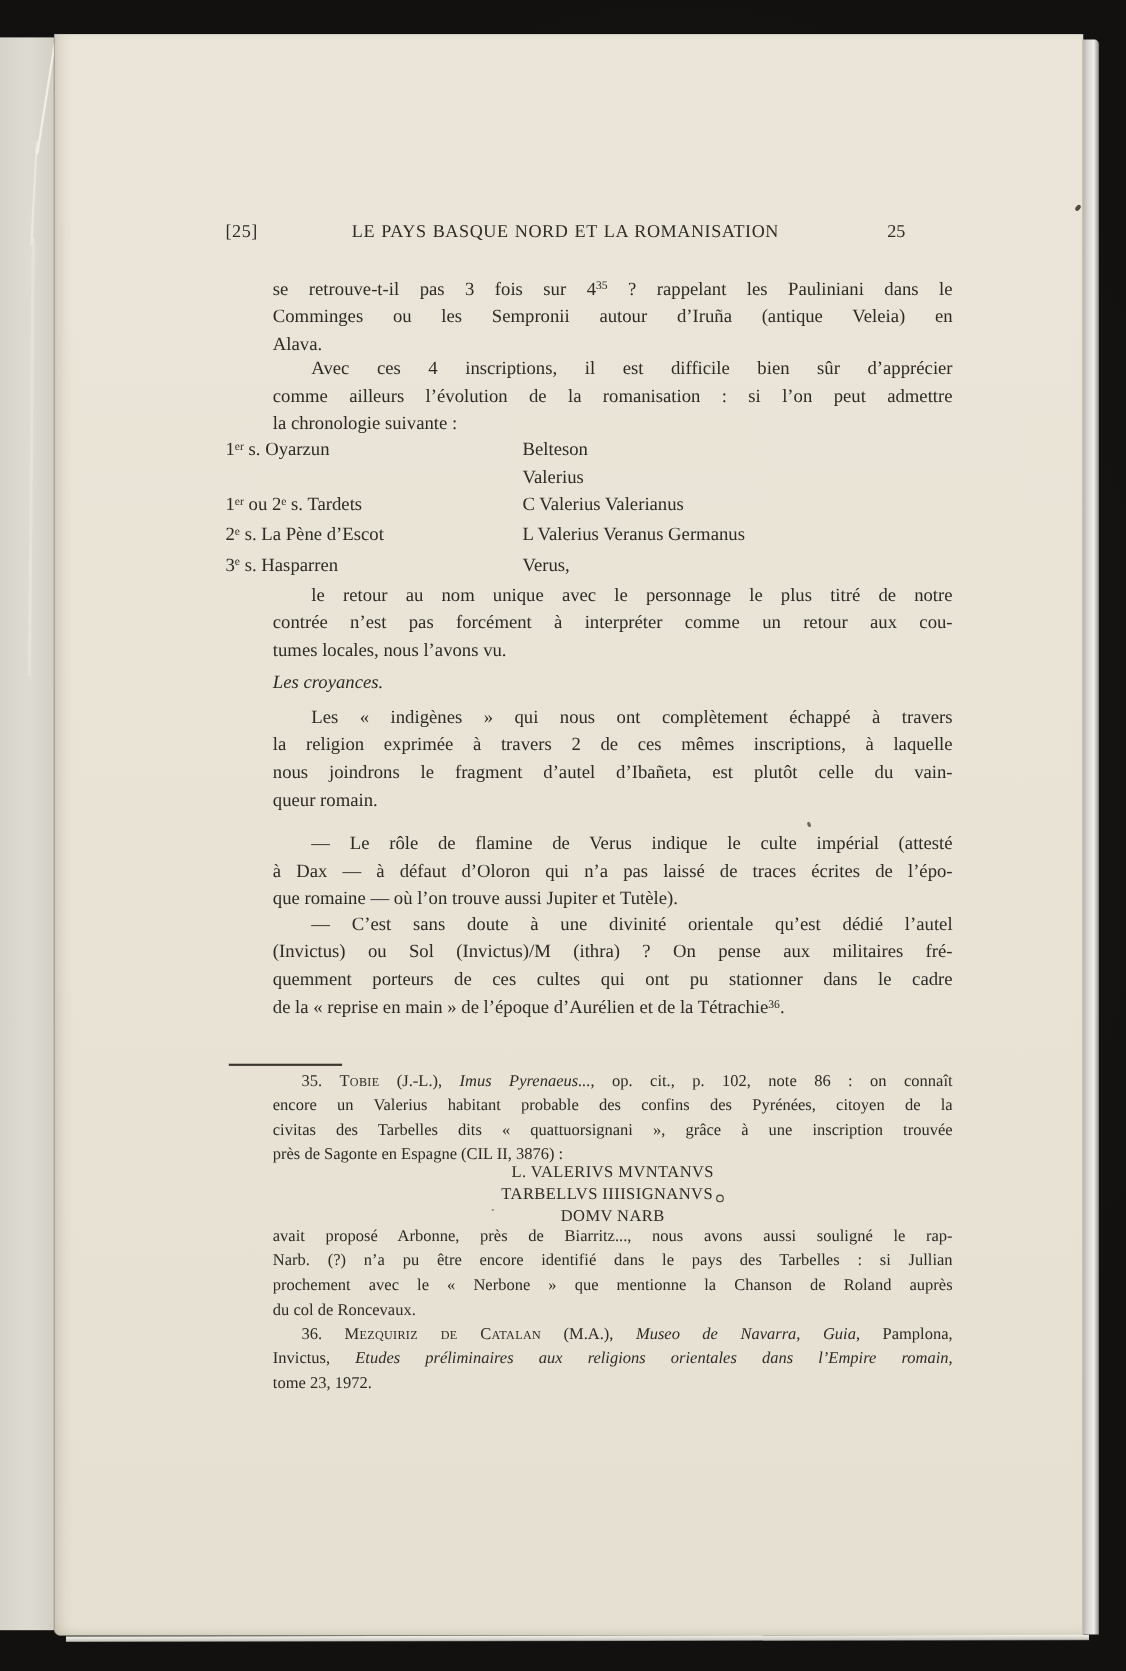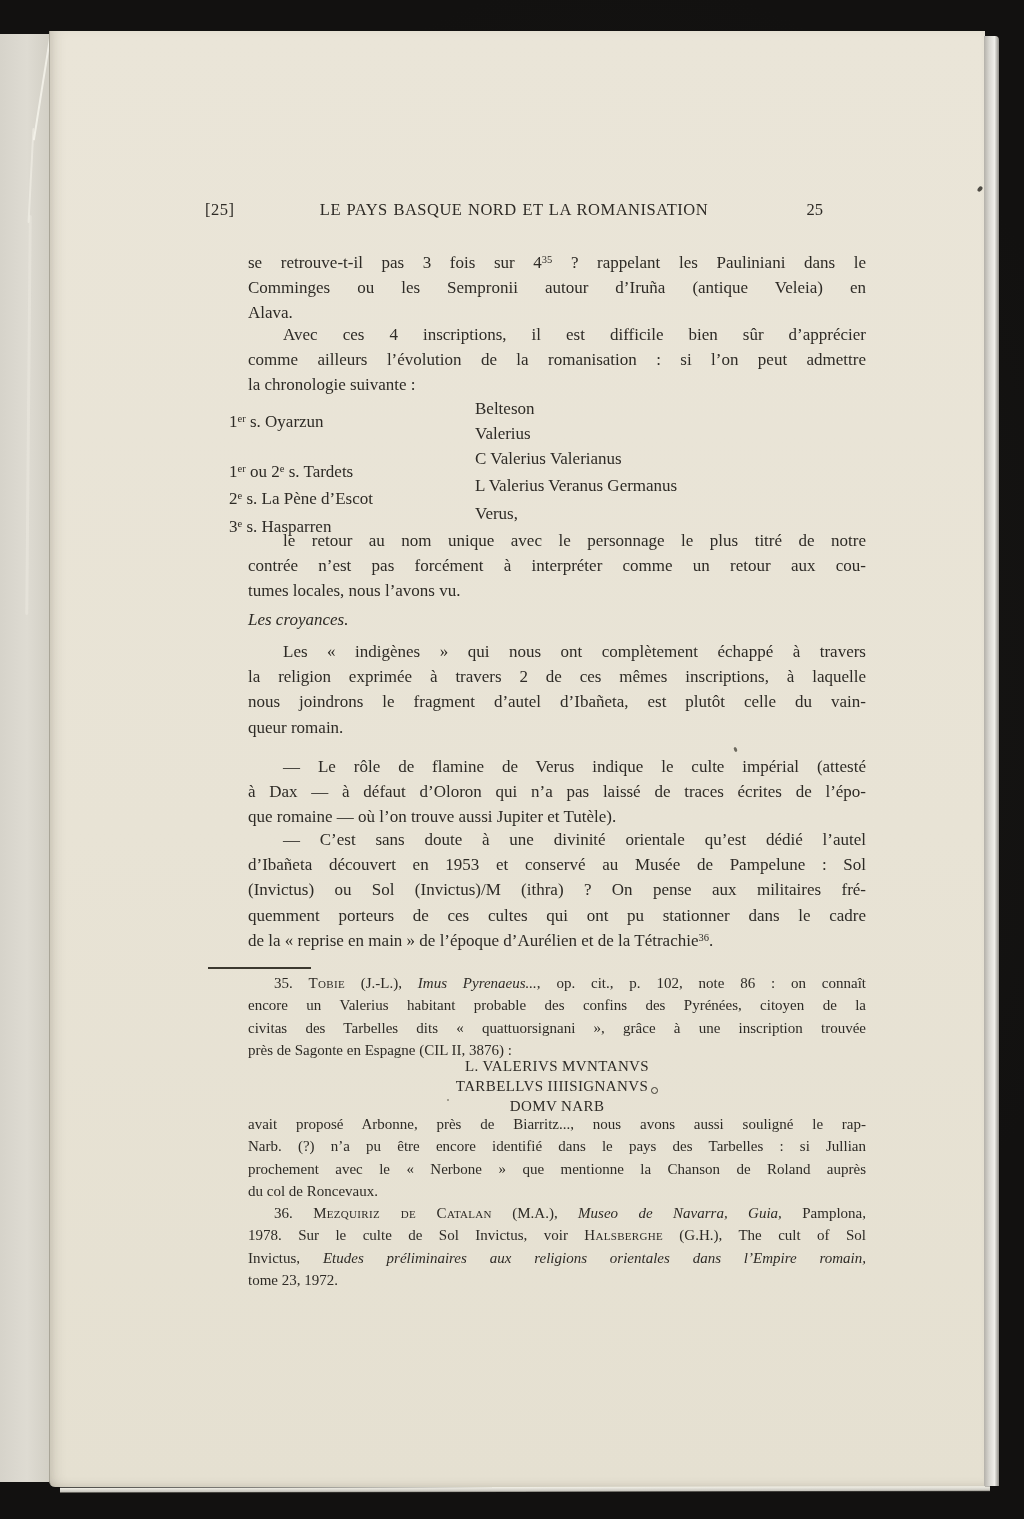--- a/index.html
+++ b/index.html
@@ -81,21 +81,21 @@
   .i { font-style:italic; }
   .sc { font-variant:small-caps; letter-spacing:.3px; }
   .ring {
     display:inline-block; width:5px; height:5px; border:1px solid #3c392f;
     border-radius:50%; margin-left:3px; vertical-align:-3px;
   }
 
   
   .tbl { position:absolute; top:201px; left:0; width:618px; font-size:17px; line-height:25.2px; }
   .tbl .row { position:absolute; left:0; width:618px; }
-  .tbl .era { position:absolute; left:0; top:13px; width:260px;margin-left:24px; }
+  .tbl .era { position:absolute; left:0; top:0; width:260px; }
   .tbl .names { position:absolute; left:270px; top:0; width:348px; }
   .tbl .ln { text-align:left; text-align-last:left; }
 
   
   .fnrule { position:absolute; top:772px; left:3px; width:103px; height:2px; background:#3b382f; }
   .fn { font-size:15px; line-height:22.3px; }
   .fn .ln.ind { text-indent:26px; }
   .insc { font-size:15px; line-height:20px; letter-spacing:.4px; }
   .insc .ln { text-align:center; text-align-last:center; }
 
@@ -206,21 +206,20 @@
       </div>
 
     <div class="para p5">
         <div class="ln ind"><span>— Le rôle de flamine de Verus indique le culte impérial (attesté</span></div>
         <div class="ln"><span>à Dax — à défaut d’Oloron qui n’a pas laissé de traces écrites de l’épo-</span></div>
         <div class="ln last"><span>que romaine — où l’on trouve aussi Jupiter et Tutèle).</span></div>
       </div>
 
     <div class="para p6">
         <div class="ln ind"><span>— C’est sans doute à une divinité orientale qu’est dédié l’autel</span></div>
-        <div class="ln"><span>d’Ibañeta découvert en 1953 et conservé au Musée de Pampelune : Sol</span></div>
         <div class="ln"><span>(Invictus) ou Sol (Invictus)/M (ithra) ? On pense aux militaires fré-</span></div>
         <div class="ln"><span>quemment porteurs de ces cultes qui ont pu stationner dans le cadre</span></div>
         <div class="ln last"><span>de la « reprise en main » de l’époque d’Aurélien et de la Tétrachie</span><span class="sup">36</span><span>.</span></div>
       </div>
 
     <div class="fnrule"></div>
 
     <div class="para fn f35a">
         <div class="ln ind"><span>35. </span><span class="sc">Tobie</span><span> (J.-L.), </span><span class="i">Imus Pyrenaeus...</span><span>, op. cit., p. 102, note 86 : on connaît</span></div>
         <div class="ln"><span>encore un Valerius habitant probable des confins des Pyrénées, citoyen de la</span></div>
@@ -236,19 +235,18 @@
 
     <div class="para fn f35b">
         <div class="ln"><span>avait proposé Arbonne, près de Biarritz..., nous avons aussi souligné le rap-</span></div>
         <div class="ln"><span>Narb. (?) n’a pu être encore identifié dans le pays des Tarbelles : si Jullian</span></div>
         <div class="ln"><span>prochement avec le « Nerbone » que mentionne la Chanson de Roland auprès</span></div>
         <div class="ln last"><span>du col de Roncevaux.</span></div>
       </div>
 
     <div class="para fn f36">
         <div class="ln ind"><span>36. </span><span class="sc">Mezquiriz de Catalan</span><span> (M.A.), </span><span class="i">Museo de Navarra, Guia,</span><span> Pamplona,</span></div>
-        <div class="ln"><span>1978. Sur le culte de Sol Invictus, voir </span><span class="sc">Halsberghe</span><span> (G.H.), The cult of Sol</span></div>
         <div class="ln"><span>Invictus, </span><span class="i">Etudes préliminaires aux religions orientales dans l’Empire romain,</span></div>
         <div class="ln last"><span>tome 23, 1972.</span></div>
       </div>
 
   </div>
 </div>
 
 </body></html>

